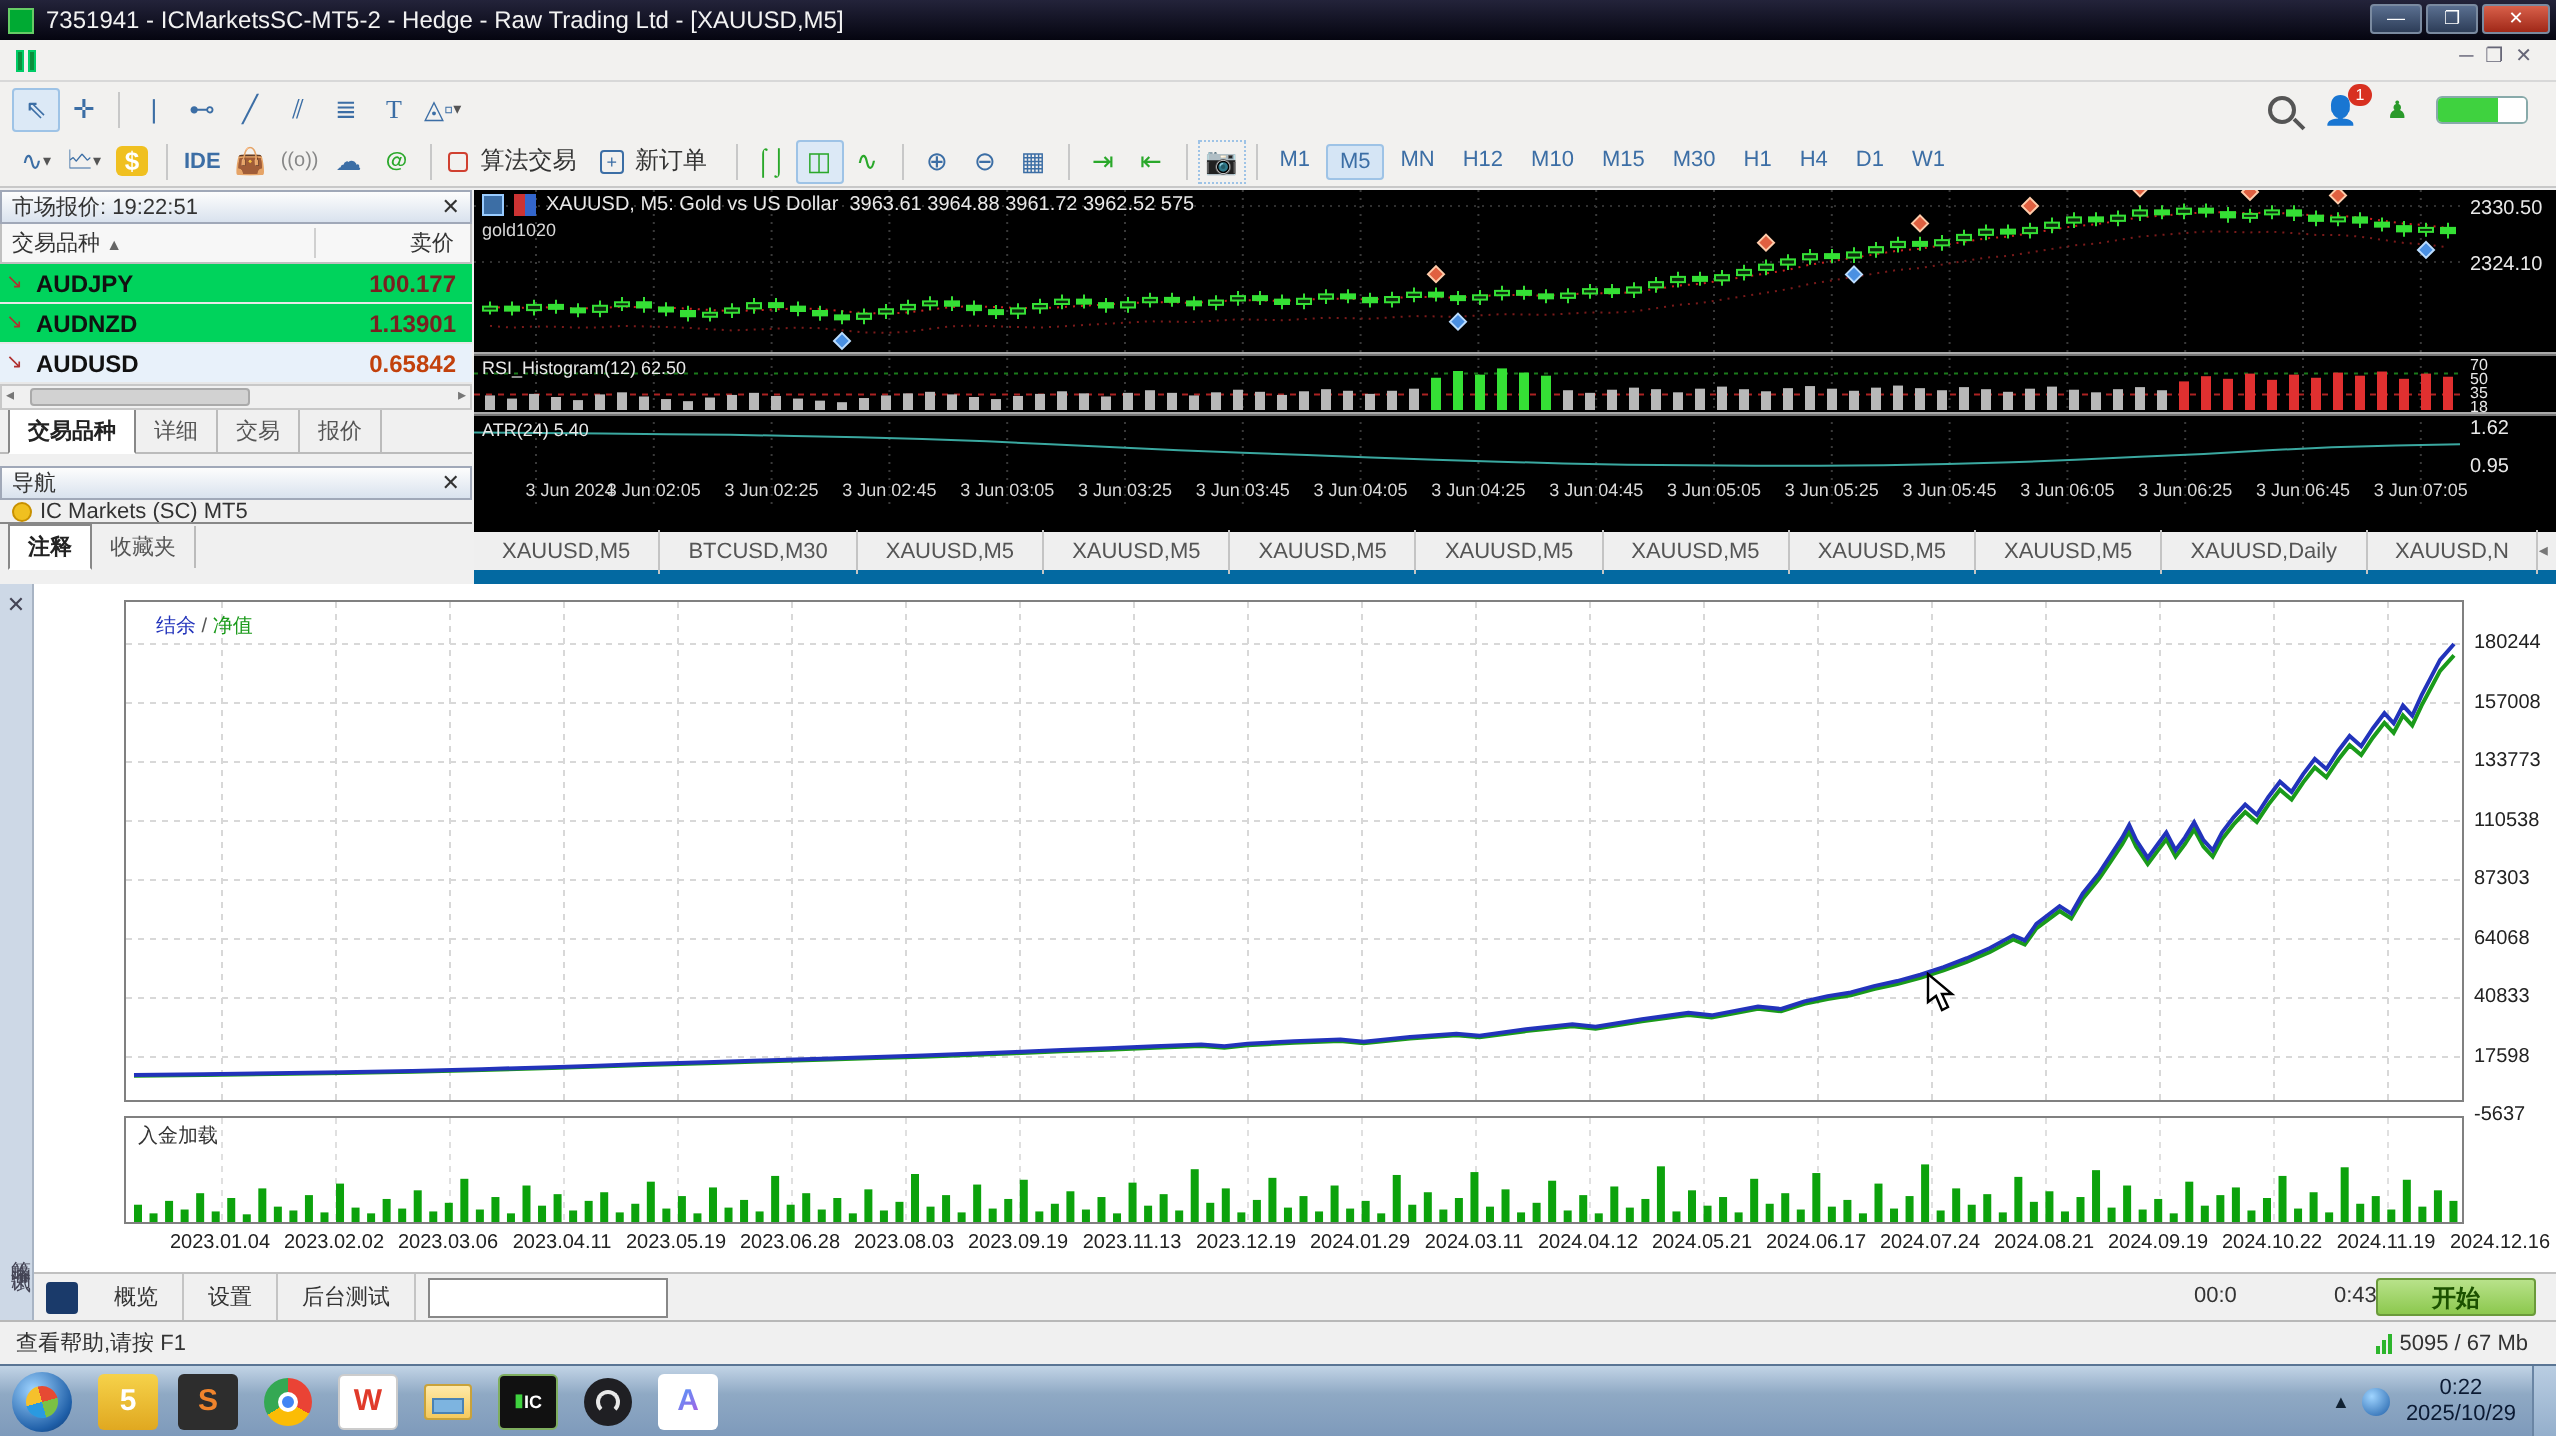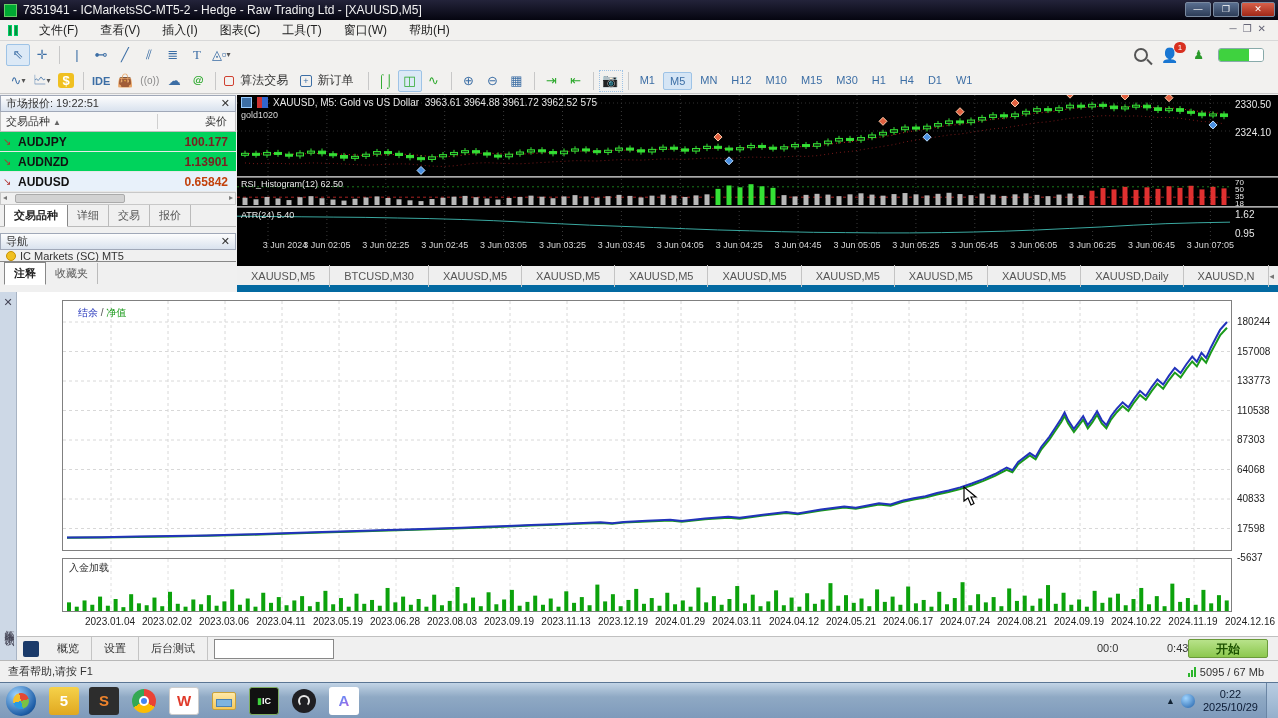--- a/index.html
+++ b/index.html
@@ -130,29 +130,20 @@
       <div class="wbtn">❐</div>
       <div class="wbtn close">✕</div>
     </div>
   </div>
 
   <div class="menubar">
     <span class="mtlogo">
         <i></i>
         <i></i>
       </span>
-    <div id="menu-items" style="display:flex">
-        <span class="menuitem">文件(F)</span>
-        <span class="menuitem">查看(V)</span>
-        <span class="menuitem">插入(I)</span>
-        <span class="menuitem">图表(C)</span>
-        <span class="menuitem">工具(T)</span>
-        <span class="menuitem">窗口(W)</span>
-        <span class="menuitem">帮助(H)</span>
-      </div>
     <div class="chartwinbtns">─❐✕</div>
   </div>
 
   <div class="toolbar1">
     <div class="tbtn sel" style="margin-left:6px">⇖</div>
     <div class="tbtn">✛</div>
     <div class="tsep"></div>
     <div class="tbtn">|</div>
     <div class="tbtn">⊷</div>
     <div class="tbtn">╱</div>

